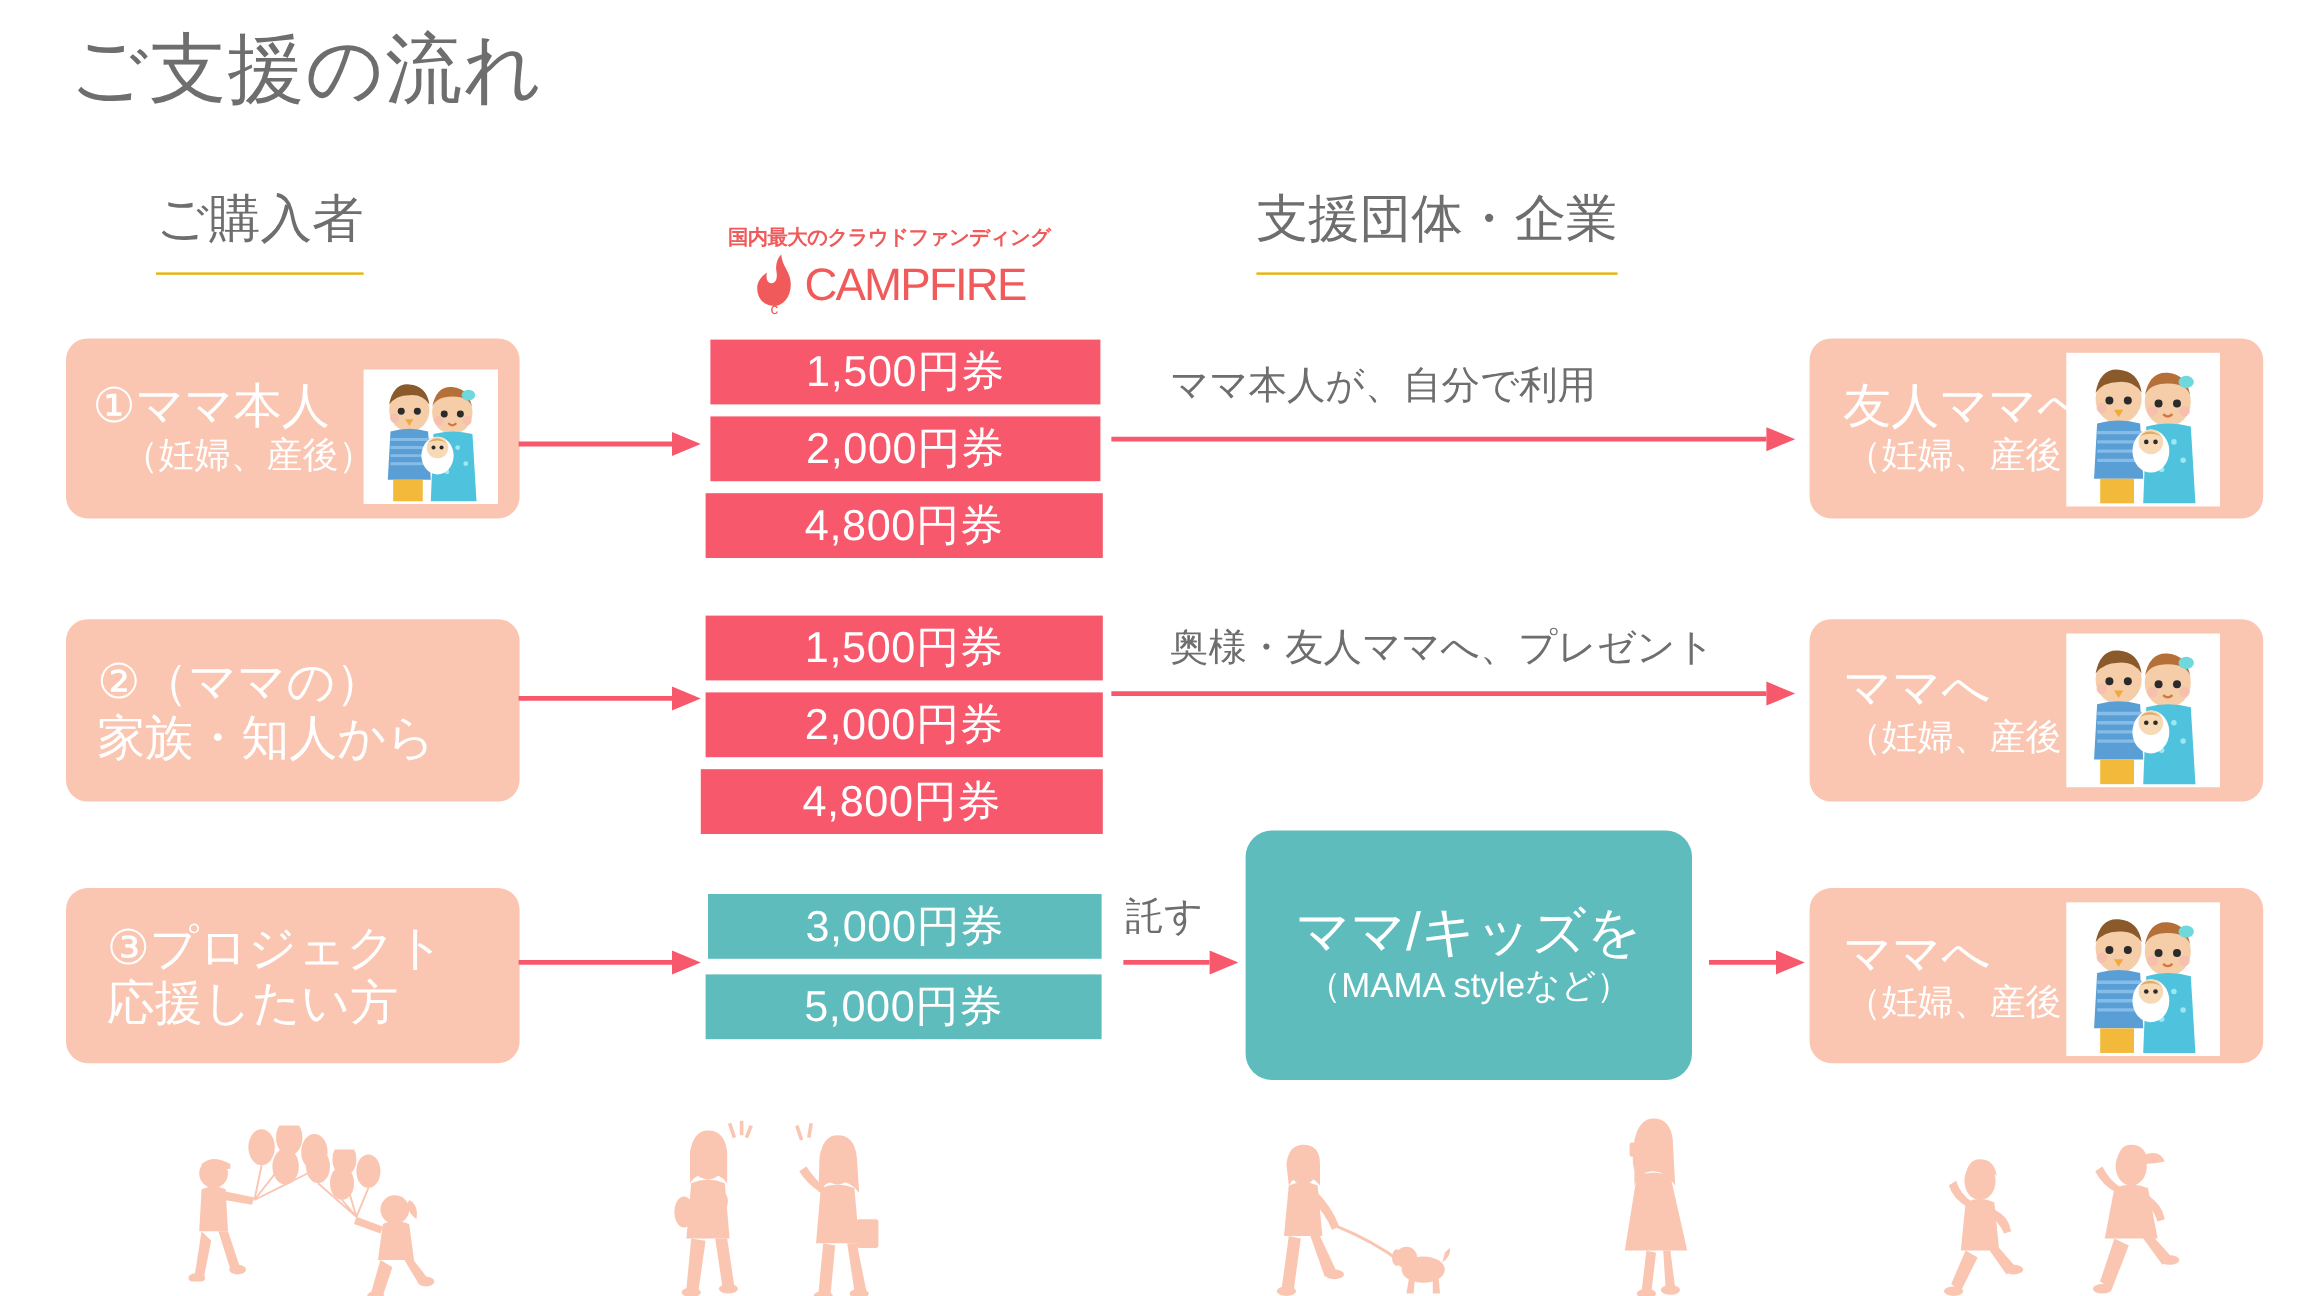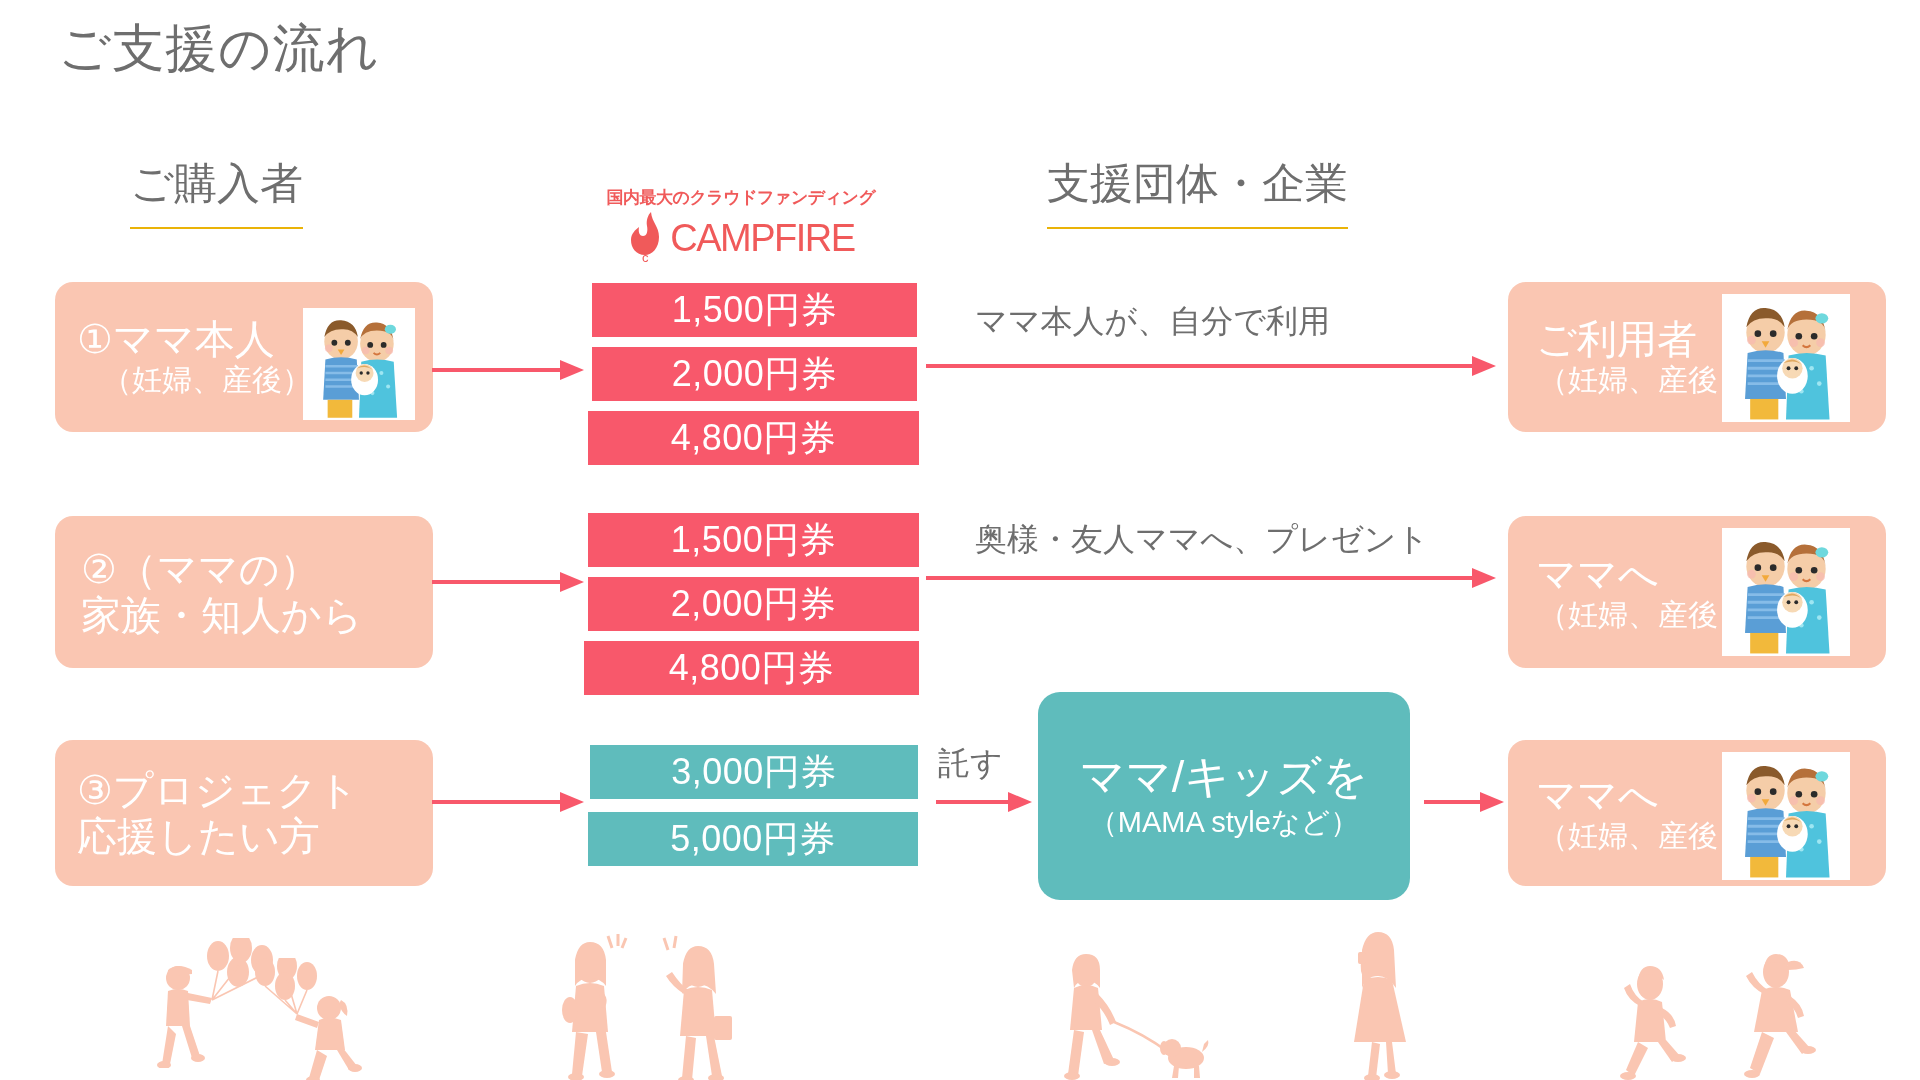--- a/index.html
+++ b/index.html
@@ -17,21 +17,21 @@
     width: 1920px;
     height: 1080px;
     background: #ffffff;
   }
 
   
   .title {
     position: absolute;
     left: 58px;
     top: 14px;
-    font-size: 52px;
+    font-size: 64px;
     color: #6e6e6e;
     font-weight: 400;
     letter-spacing: 1px;
     white-space: nowrap;
   }
 
   
   .col-head {
     position: absolute;
     font-size: 43px;
@@ -97,21 +97,21 @@
     font-size: 30px;
     line-height: 1.2;
     white-space: nowrap;
   }
 
   .pbox.left  { left: 55px; width: 378px; padding-left: 22px; }
   .pbox.right { left: 1508px; width: 378px; padding-left: 28px; }
 
   #box-l1 { top: 282px; height: 150px; }
   #box-l2 { top: 516px; height: 152px; padding-left: 26px; }
-  #box-l3 { top: 740px; height: 146px; padding-left: 22px; }
+  #box-l3 { top: 740px; height: 146px; padding-left: 34px; }
   #box-r1 { top: 282px; height: 150px; }
   #box-r2 { top: 516px; height: 152px; }
   #box-r3 { top: 740px; height: 146px; }
 
   .pbox.left  .stack { position: relative; z-index: 2; }
   .pbox.right .stack { position: relative; z-index: 2; }
   .pbox.left.centered .l2  { text-align: center; padding-right: 96px; }
   .pbox.right .l2 { padding-left: 2px; }
 
   
@@ -246,21 +246,21 @@
 
   <div class="flow-label" style="left:975px; top:300px;">ママ本人が、自分で利用</div>
 
   <svg class="arrow" style="left:926px; top:346px;" width="570" height="40">
     <line x1="0" y1="20" x2="546" y2="20" stroke="#f8586b" stroke-width="4"></line>
     <path d="M546 10 L570 20 L546 30 Z" fill="#f8586b"></path>
   </svg>
 
   <div class="pbox right" id="box-r1">
     <div class="stack">
-      <div class="l1">ご利用者</div>
+      <div class="l1">友人ママへ</div>
       <div class="l2">（妊婦、産後）</div>
     </div>
     <div class="family-thumb" id="thumb-r1">
       <svg viewBox="0 0 100 100" width="100%" height="100%">
         <rect width="100" height="100" fill="#ffffff"></rect>
         <ellipse cx="34" cy="30" rx="15" ry="16" fill="#f5cda8"></ellipse>
         <path d="M19 26 Q22 10 34 11 Q47 12 49 26 Q44 18 34 19 Q24 19 19 26Z" fill="#8a5a2b"></path>
         <circle cx="28" cy="31" r="2.6" fill="#2b2b2b"></circle>
           <circle cx="40" cy="31" r="2.6" fill="#2b2b2b"></circle>
         <path d="M31 37 L37 37 L34 42 Z" fill="#f2a93b"></path>

